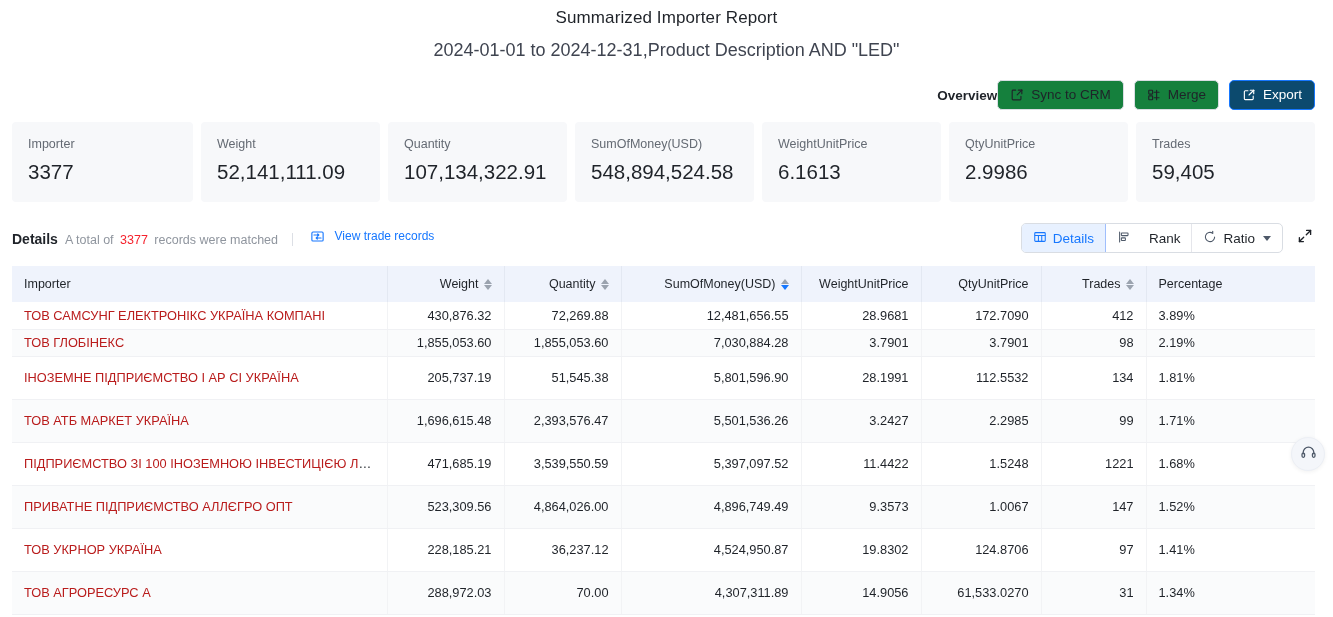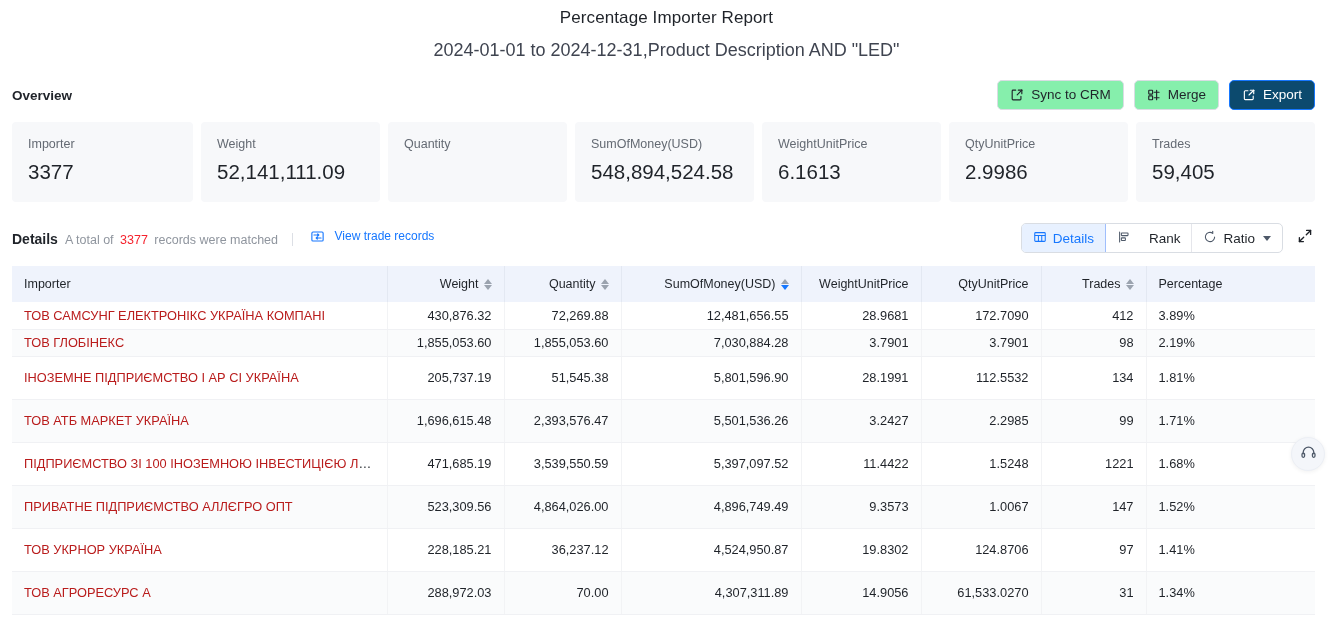--- a/index.html
+++ b/index.html
@@ -17,30 +17,30 @@
   .report-title {
     font-size: 17px; font-weight: 400; color: #1f2329;
     letter-spacing: .1px; line-height: 24px;
   }
   .report-subtitle {
     font-size: 18px; color: #3f4450; margin-top: 10px; line-height: 20px;
   }
 
   
   .overview-bar {
-    display: flex; align-items: center; justify-content: space-between;
+    display: flex; align-items: center; justify-content: flex-end;
     padding: 0 18px 0 12px; margin-top: 18px; height: 34px;
   }
   .overview-label { font-size: 13.5px; font-weight: 700; color: #1f2329; }
   .btn-group { display: flex; align-items: center; gap: 10px; }
   .btn {
     display: inline-flex; align-items: center; gap: 7px;
     height: 30px; padding: 0 12px;
     border: 1px solid #d9dde3; border-radius: 5px;
-    background: #86efac; color: #1f2329;
+    background: #15803d; color: #1f2329;
     font-size: 13.5px; line-height: 1; cursor: pointer; white-space: nowrap;
   }
   .btn-primary {
     background: #0c4a6e; border-color: #1677ff; color: #fff;
   }
   .btn svg { display: block; }
 
   
   .stats {
     display: flex; gap: 8px; padding: 0 18px 0 12px; margin-top: 10px;
@@ -145,21 +145,21 @@
     display: flex; align-items: center; justify-content: center;
     cursor: pointer; box-shadow: 0 1px 4px rgba(0,0,0,.06);
   }
 </style>
 </head>
 <body>
 
 <div class="page">
 
   <div class="report-head">
-    <div class="report-title">Percentage Importer Report</div>
+    <div class="report-title">Summarized Importer Report</div>
     <div class="report-subtitle">2024-01-01 to 2024-12-31,Product Description AND "LED"</div>
   </div>
 
   <div class="overview-bar">
     <div class="overview-label">Overview</div>
     <div class="btn-group">
 
       <button class="btn">
         <span>
           <svg width="14" height="14" viewBox="0 0 16 16" fill="none" stroke="#1f2329" stroke-width="1.3" stroke-linecap="round" stroke-linejoin="round">
@@ -202,20 +202,21 @@
     <div class="stat-card">
       <div class="stat-label">Importer</div>
       <div class="stat-value">3377</div>
     </div>
     <div class="stat-card">
       <div class="stat-label">Weight</div>
       <div class="stat-value">52,141,111.09</div>
     </div>
     <div class="stat-card">
       <div class="stat-label">Quantity</div>
+      <div class="stat-value">107,134,322.91</div>
     </div>
     <div class="stat-card">
       <div class="stat-label">SumOfMoney(USD)</div>
       <div class="stat-value">548,894,524.58</div>
     </div>
     <div class="stat-card">
       <div class="stat-label">WeightUnitPrice</div>
       <div class="stat-value">6.1613</div>
     </div>
     <div class="stat-card">

